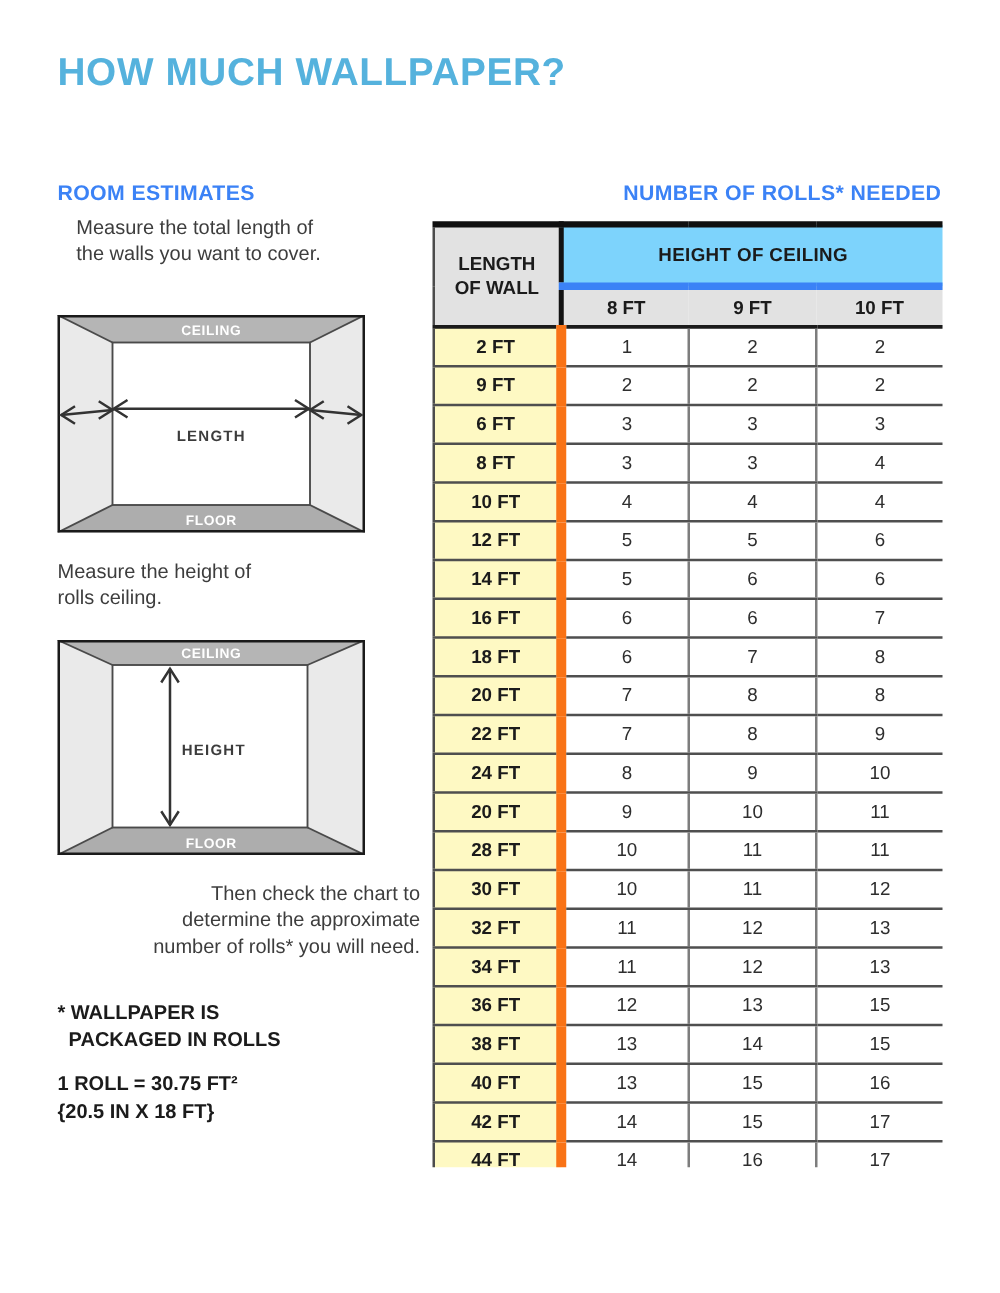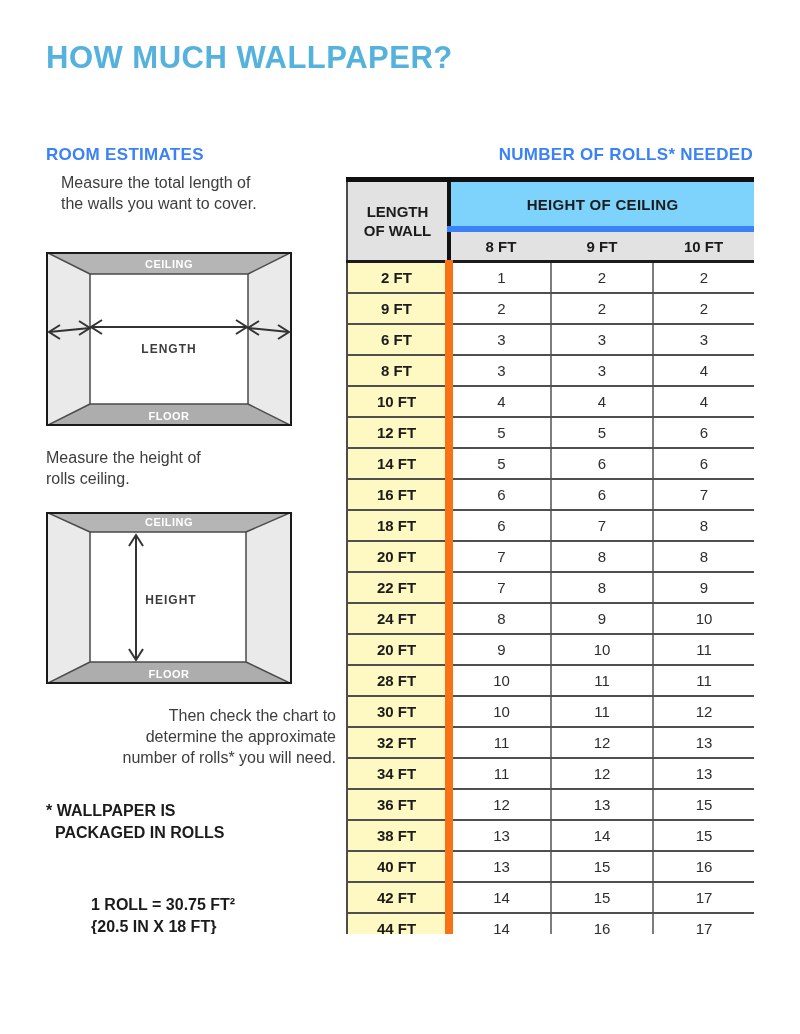--- a/index.html
+++ b/index.html
@@ -22,21 +22,21 @@
     white-space:pre-line;
   }
   #step1{top:172px;margin-left:15px;}
   #step2{top:447px;}
   #step3{top:705px;text-align:right;}
   .bold-note{
     left:46px;width:300px;font-size:16px;line-height:22px;font-weight:bold;color:#1b1b1b;
     white-space:pre-wrap;
   }
   #footnote{top:800px;}
-  #roll-spec{top:894px;margin-left:45px;}
+  #roll-spec{top:857px;}
   .room-diagram{display:block;}
   #diagram-length{left:46px;top:252px;}
   #diagram-height{left:46px;top:512px;}
   .room-label-white{font-size:11px;font-weight:bold;fill:#ffffff;letter-spacing:.5px;}
   .room-label-dark{font-size:12px;font-weight:bold;fill:#3c3c3c;letter-spacing:1px;}
 
   #rolls-table{
     left:346px;top:177px;
   }
   table.rolls{

